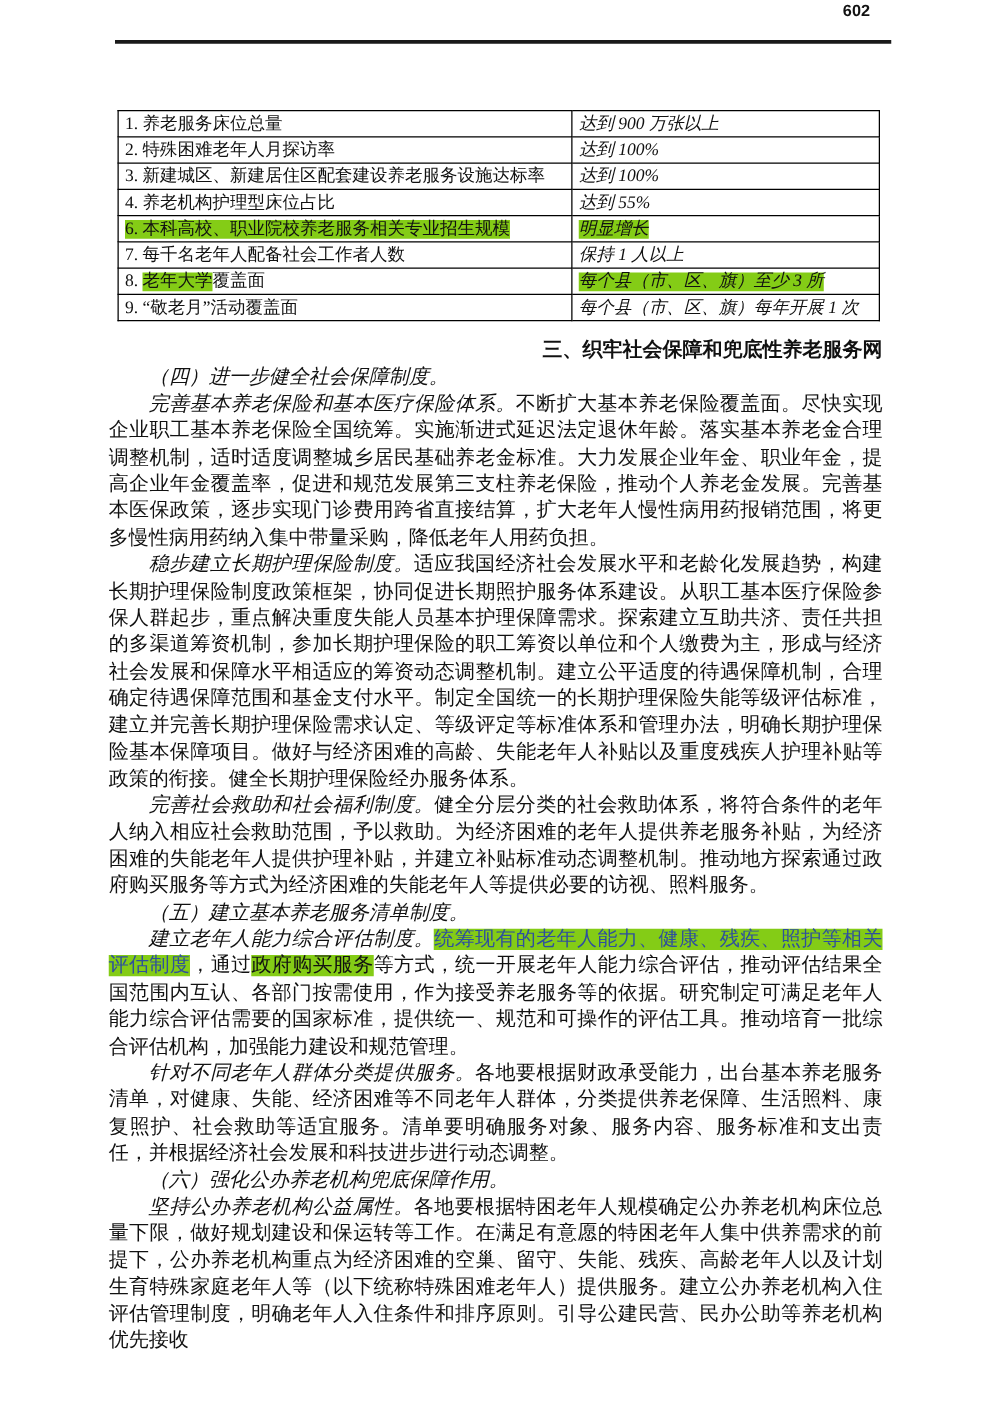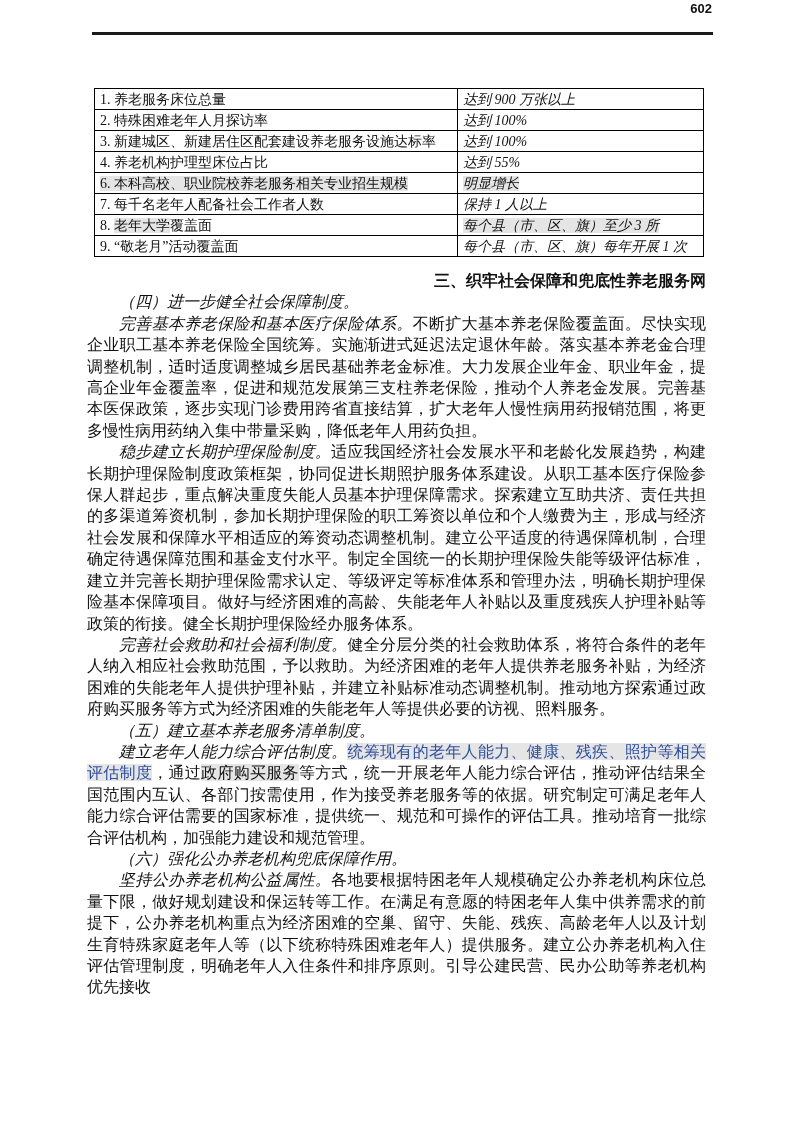--- a/index.html
+++ b/index.html
@@ -6,21 +6,21 @@
   body {
     width: 793px; height: 1122px;
     background: #ffffff;
     position: relative;
     overflow: hidden;
     font-family: "Liberation Serif", "DejaVu Serif", serif;
     color: #111;
   }
   .page-number {
     position: absolute;
-    top: 1px; right: 81px;
+    top: 1px; right: 97px;
     font-family: "Liberation Sans", "DejaVu Sans", sans-serif;
     font-weight: 700;
     font-size: 13px;
   }
   .top-rule {
     position: absolute;
     top: 32px; left: 92px;
     width: 621px; height: 2.5px;
     background: #1a1a1a;
   }
@@ -40,21 +40,21 @@
     height: 20px;
     padding: 0 2px 0 5px;
     font-size: 14px;
     line-height: 19px;
     white-space: nowrap;
     overflow: hidden;
     vertical-align: middle;
   }
   td.col1 { width: 355px; }
   td.col2 { width: 238px; font-style: italic; }
-  .hl { background: #e5e5e5; }
+  .hl { background: #84cc16; }
   .hl-blue { color: #2e4f9e; }
   .body-text { margin-top: 13px; }
   .body-text h3 {
     margin: 0;
     font-size: 16px;
     font-weight: 700;
     line-height: 21.4px;
     text-indent: 2em;
     text-align: right;
   }
@@ -114,17 +114,18 @@
   </table>
 
   <div class="body-text">
     <h3>三、织牢社会保障和兜底性养老服务网</h3>
     <p class="subhead">（四）进一步健全社会保障制度。</p>
     <p><span class="kaiti">完善基本养老保险和基本医疗保险体系。</span><span>不断扩大基本养老保险覆盖面。尽快实现企业职工基本养老保险全国统筹。实施渐进式延迟法定退休年龄。落实基本养老金合理调整机制，适时适度调整城乡居民基础养老金标准。大力发展企业年金、职业年金，提高企业年金覆盖率，促进和规范发展第三支柱养老保险，推动个人养老金发展。完善基本医保政策，逐步实现门诊费用跨省直接结算，扩大老年人慢性病用药报销范围，将更多慢性病用药纳入集中带量采购，降低老年人用药负担。</span></p>
     <p><span class="kaiti">稳步建立长期护理保险制度。</span><span>适应我国经济社会发展水平和老龄化发展趋势，构建长期护理保险制度政策框架，协同促进长期照护服务体系建设。从职工基本医疗保险参保人群起步，重点解决重度失能人员基本护理保障需求。探索建立互助共济、责任共担的多渠道筹资机制，参加长期护理保险的职工筹资以单位和个人缴费为主，形成与经济社会发展和保障水平相适应的筹资动态调整机制。建立公平适度的待遇保障机制，合理确定待遇保障范围和基金支付水平。制定全国统一的长期护理保险失能等级评估标准，建立并完善长期护理保险需求认定、等级评定等标准体系和管理办法，明确长期护理保险基本保障项目。做好与经济困难的高龄、失能老年人补贴以及重度残疾人护理补贴等政策的衔接。健全长期护理保险经办服务体系。</span></p>
     <p><span class="kaiti">完善社会救助和社会福利制度。</span><span>健全分层分类的社会救助体系，将符合条件的老年人纳入相应社会救助范围，予以救助。为经济困难的老年人提供养老服务补贴，为经济困难的失能老年人提供护理补贴，并建立补贴标准动态调整机制。推动地方探索通过政府购买服务等方式为经济困难的失能老年人等提供必要的访视、照料服务。</span></p>
     <p class="subhead">（五）建立基本养老服务清单制度。</p>
     <p><span class="kaiti">建立老年人能力综合评估制度。</span><span class="hl hl-blue">统筹现有的老年人能力、健康、残疾、照护等相关评估制度</span><span>，通过</span><span class="hl">政府购买服务</span><span>等方式，统一开展老年人能力综合评估，推动评估结果全国范围内互认、各部门按需使用，作为接受养老服务等的依据。研究制定可满足老年人能力综合评估需要的国家标准，提供统一、规范和可操作的评估工具。推动培育一批综合评估机构，加强能力建设和规范管理。</span></p>
+    <p><span class="kaiti">针对不同老年人群体分类提供服务。</span><span>各地要根据财政承受能力，出台基本养老服务清单，对健康、失能、经济困难等不同老年人群体，分类提供养老保障、生活照料、康复照护、社会救助等适宜服务。清单要明确服务对象、服务内容、服务标准和支出责任，并根据经济社会发展和科技进步进行动态调整。</span></p>
     <p class="subhead">（六）强化公办养老机构兜底保障作用。</p>
     <p><span class="kaiti">坚持公办养老机构公益属性。</span><span>各地要根据特困老年人规模确定公办养老机构床位总量下限，做好规划建设和保运转等工作。在满足有意愿的特困老年人集中供养需求的前提下，公办养老机构重点为经济困难的空巢、留守、失能、残疾、高龄老年人以及计划生育特殊家庭老年人等（以下统称特殊困难老年人）提供服务。建立公办养老机构入住评估管理制度，明确老年人入住条件和排序原则。引导公建民营、民办公助等养老机构优先接收</span></p>
   </div>
 
 </div>
 
 </body></html>

